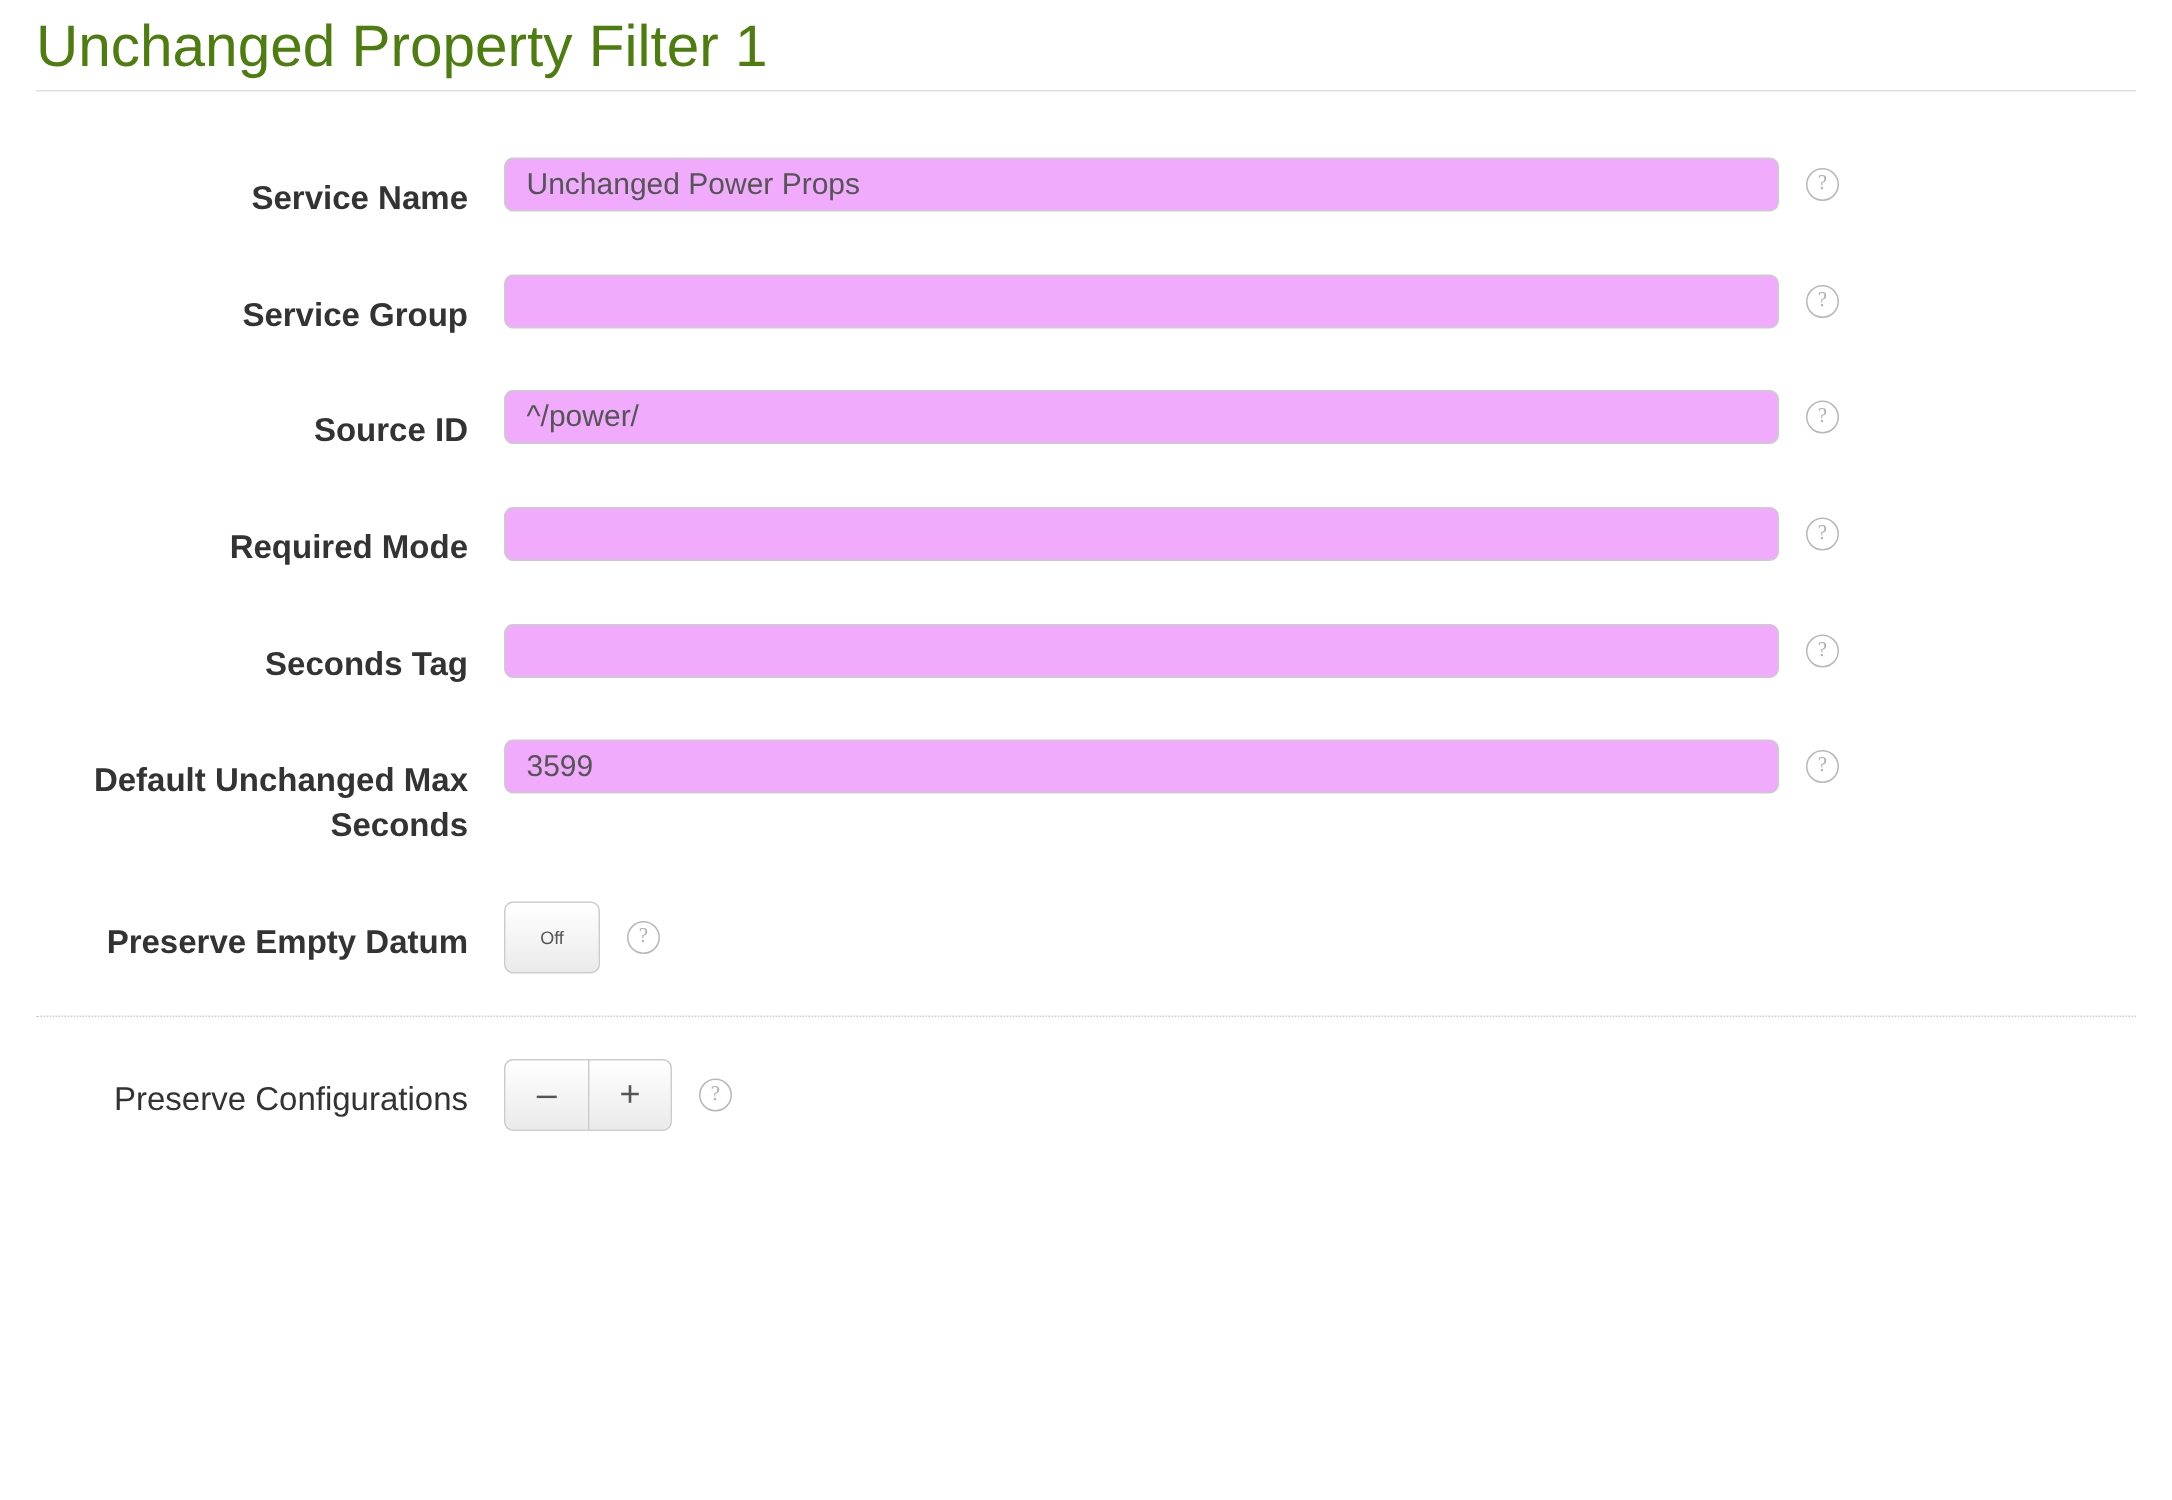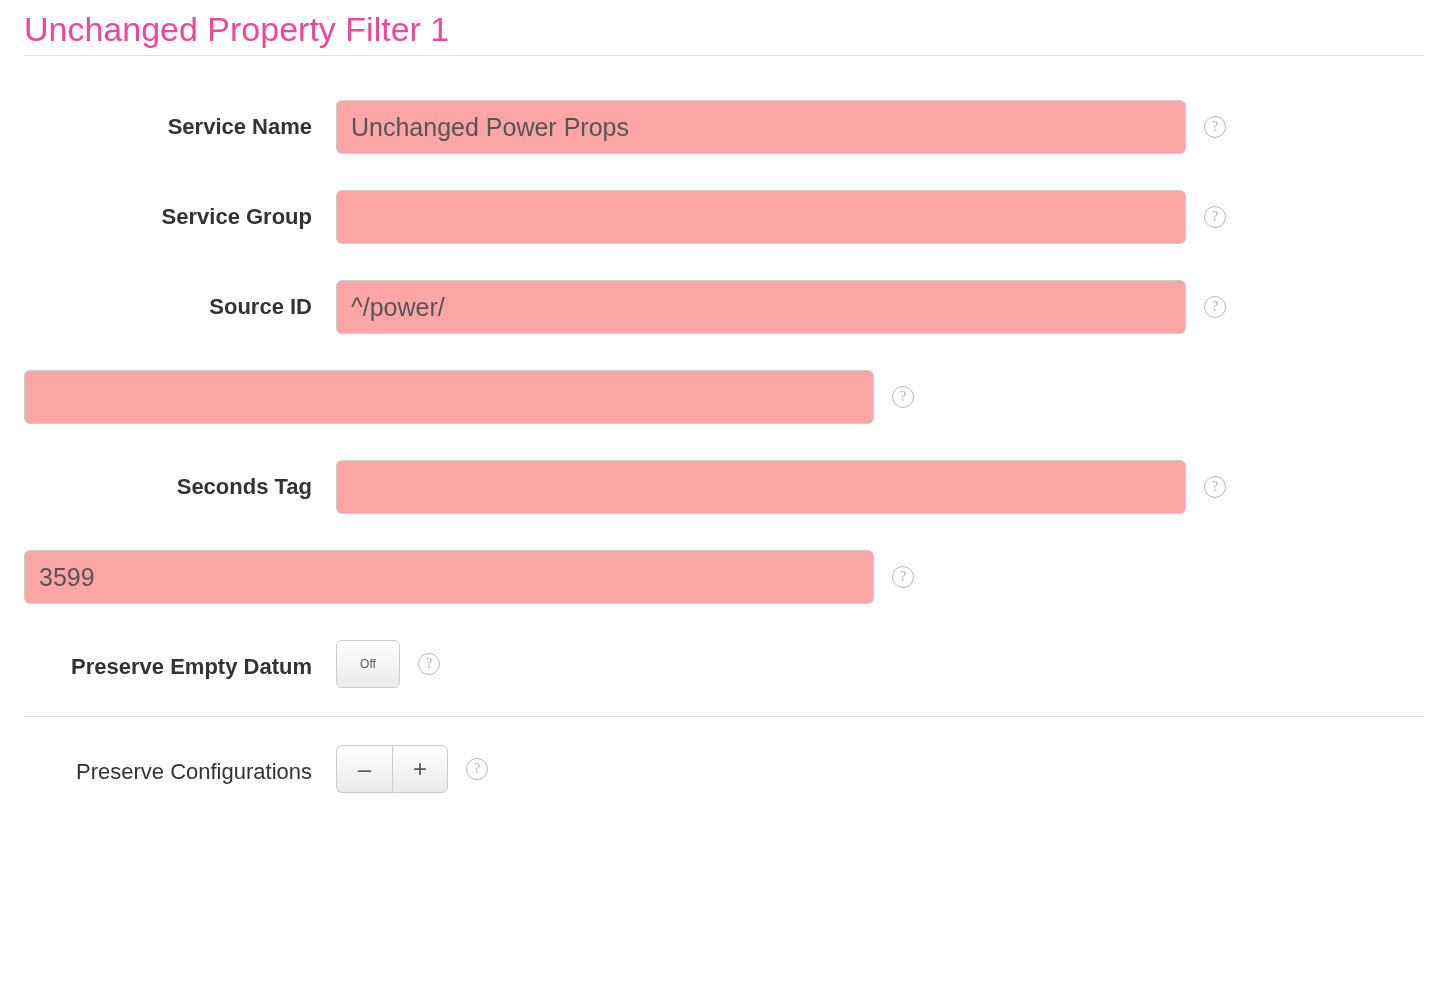--- a/index.html
+++ b/index.html
@@ -8,23 +8,23 @@
     padding: 0;
     font-family: "Helvetica Neue", Helvetica, Arial, sans-serif;
     color: #333;
     background: #fff;
     width: 1448px;
   }
   .section {
     padding: 0 24px 40px 24px;
   }
   .section-title {
-    font-size: 34px;
+    font-size: 39px;
     font-weight: 400;
-    color: #ec4899;
+    color: #4d7c0f;
     margin: 10px 0 6px 0;
   }
   .header-rule {
     border: none;
     border-top: 1px solid #e0e0e0;
     margin: 0;
   }
   .dotted-rule {
     border: none;
     border-top: 1px dotted #ccc;
@@ -56,27 +56,27 @@
     font-weight: 400;
   }
   .form-control-wrap {
     display: flex;
     align-items: center;
     flex: 1;
   }
   .form-input {
     flex: 1;
     max-width: 850px;
-    height: 54px;
+    height: 36px;
     border: 1px solid #ccc;
     border-radius: 6px;
     padding: 8px 14px;
-    font-size: 25px;
+    font-size: 20px;
     color: #555;
-    background: #fca5a5;
+    background: #f0abfc;
     outline: none;
   }
   .help-icon {
     margin-left: 18px;
     width: 22px;
     height: 22px;
     border: 1.5px solid #b8b8b8;
     border-radius: 50%;
     display: flex;
     align-items: center;
@@ -153,35 +153,37 @@
 
     <div class="form-row">
       <div class="form-label">Source ID</div>
       <div class="form-control-wrap">
         <input type="text" class="form-input" value="^/power/" style="">
         <div class="help-icon">?</div>
       </div>
     </div>
 
     <div class="form-row">
+      <div class="form-label">Required Mode</div>
       <div class="form-control-wrap">
         <input type="text" class="form-input" value="" style="">
         <div class="help-icon">?</div>
       </div>
     </div>
 
     <div class="form-row">
       <div class="form-label">Seconds Tag</div>
       <div class="form-control-wrap">
         <input type="text" class="form-input" value="" style="">
         <div class="help-icon">?</div>
       </div>
     </div>
 
     <div class="form-row">
+      <div class="form-label">Default Unchanged Max Seconds</div>
       <div class="form-control-wrap">
         <input type="text" class="form-input" value="3599" style="">
         <div class="help-icon">?</div>
       </div>
     </div>
 
     <div class="form-row">
       <div class="form-label">Preserve Empty Datum</div>
       <div class="form-control-wrap">
         <div class="toggle-btn">Off</div>

